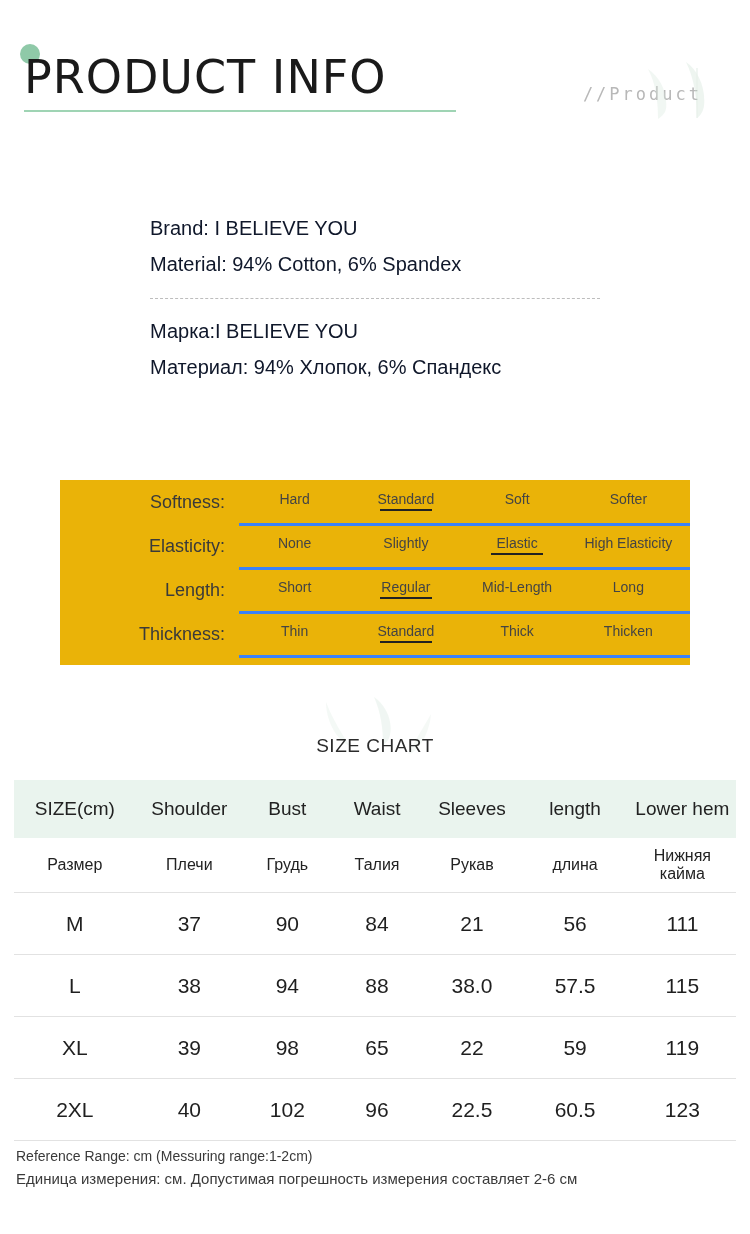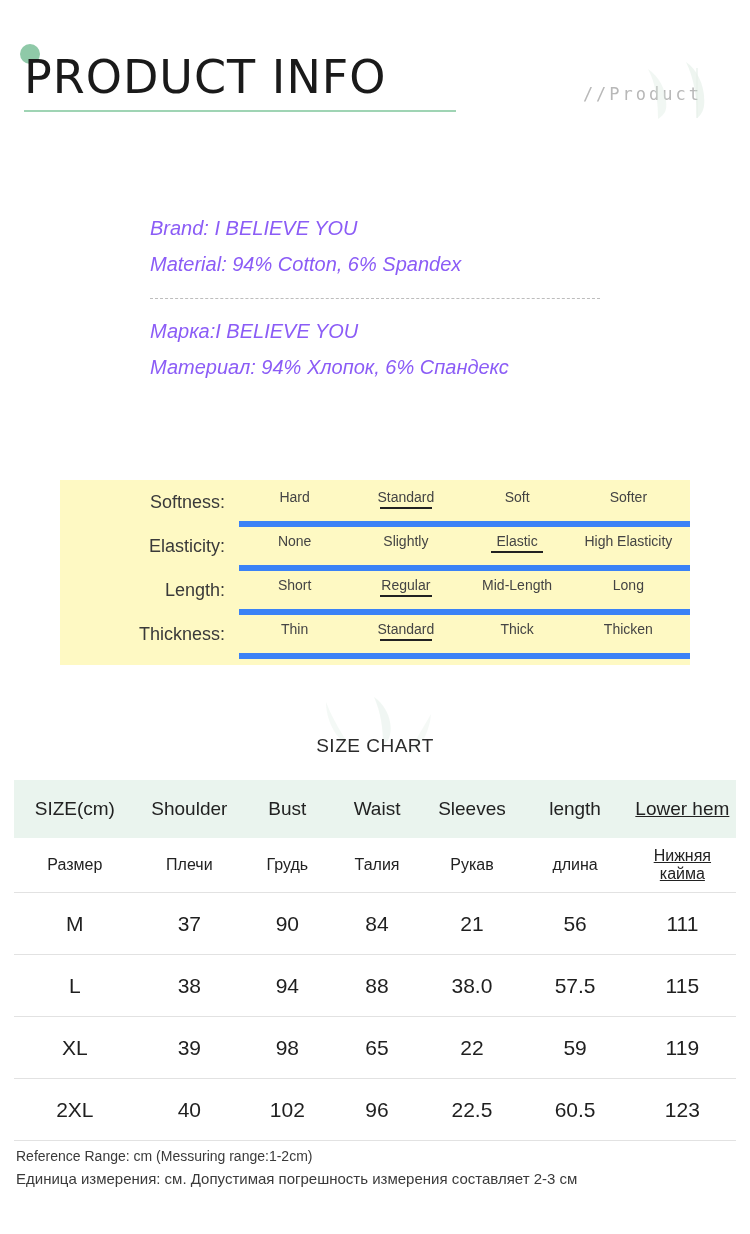--- a/index.html
+++ b/index.html
@@ -67,56 +67,55 @@
   
   .info {
     position: absolute;
     left: 150px;
     top: 210px;
     width: 470px;
   }
   .info-line {
     font-size: 20px;
     line-height: 36px;
-    color: #8b5cf6;
-    font-style: italic;
+    color: #0f172a;
   }
   .info-divider {
     margin: 16px 0 14px 0;
     border-top: 1px dashed #bdbdbd;
     width: 450px;
   }
 
   
   .attrs {
     position: absolute;
     left: 60px;
     top: 480px;
     width: 630px;
     height: 185px;
-    background: #fef9c3;
+    background: #eab308;
   }
   .attr-row {
     display: flex;
     align-items: center;
     height: 44px;
     padding-left: 10px;
   }
   .attr-label {
     width: 155px;
     text-align: right;
     padding-right: 14px;
     font-size: 18px;
     color: #3a3a3a;
   }
   .attr-options {
     flex: 1;
     display: flex;
     align-items: center;
-    border-bottom: 6px solid #3b82f6;
+    border-bottom: 3px solid #3b82f6;
     height: 44px;
     padding-right: 6px;
   }
   .attr-opt {
     flex: 1;
     text-align: center;
     font-size: 14px;
     color: #444;
     position: relative;
     padding-bottom: 4px;
@@ -183,21 +182,21 @@
     height: 59px;
     color: #1f1f1f;
   }
   col.c0 { width: 118px; }
   col.c1 { width: 104px; }
   col.c2 { width: 86px; }
   col.c3 { width: 88px; }
   col.c4 { width: 96px; }
   col.c5 { width: 104px; }
   col.c6 { width: 104px; }
-  .cell-two-line { line-height: 1.15; text-decoration: underline; }
+  .cell-two-line { line-height: 1.15; }
 
   
   .notes {
     position: absolute;
     left: 16px;
     top: 1148px;
     width: 720px;
   }
   .note-en {
     font-size: 14px;
@@ -357,14 +356,14 @@
         <td>22.5</td>
         <td>60.5</td>
         <td>123</td>
       </tr>
     </tbody>
   </table>
 </div>
 
 <div class="notes">
   <div class="note-en">Reference Range: cm (Messuring range:1-2cm)</div>
-  <div class="note-ru">Единица измерения: см. Допустимая погрешность измерения составляет 2-3 см</div>
+  <div class="note-ru">Единица измерения: см. Допустимая погрешность измерения составляет 2-6 см</div>
 </div>
 
 </body></html>

